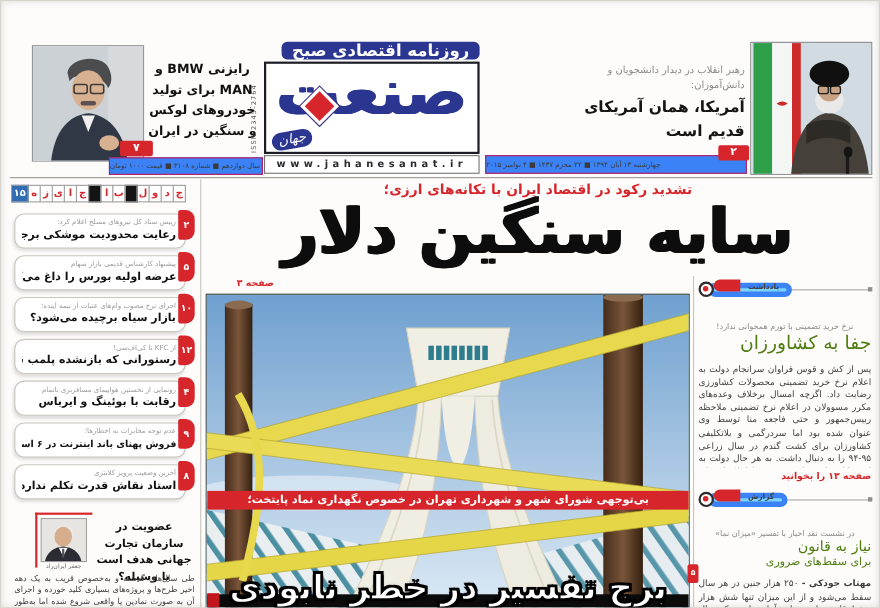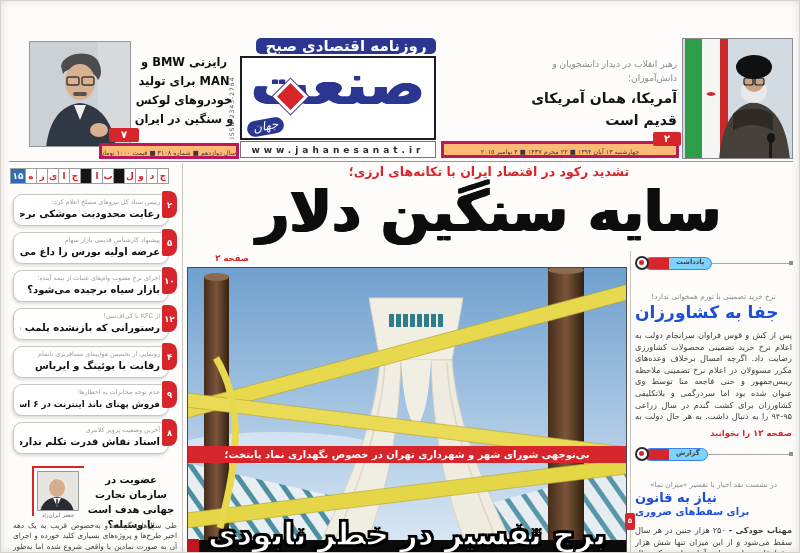--- a/index.html
+++ b/index.html
@@ -6,21 +6,21 @@
   html,body{width:800px;height:553px;overflow:hidden}
   body{font-family:"DejaVu Sans","Liberation Sans",sans-serif;background:#e9e7e2}
   .page{position:relative;width:800px;height:553px;background:#fdfcfa;direction:rtl;overflow:hidden;
         border:1px solid #d6d3cc;box-shadow:inset 0 0 8px rgba(0,0,0,.12)}
   .abs{position:absolute}
   
   .tl-photo{left:28px;top:40px;width:102px;height:106px;border:1px solid #97979a;overflow:hidden}
   .tl-head{left:130px;top:52px;width:106px;font-size:11.5px;font-weight:bold;line-height:19px;text-align:center;color:#111}
   .badge{background:#d6262c;color:#fff;font-size:10px;font-weight:bold;text-align:center;line-height:14px;border-radius:2px}
   .tl-badge{left:108px;top:127px;width:30px;height:14px}
-  .tinybox{border:3px solid #be185d;font-size:6.4px;color:#3a3a3a;text-align:center;background:#fdba74;white-space:nowrap;overflow:hidden}
+  .tinybox{border:1px solid #be185d;font-size:6.4px;color:#3a3a3a;text-align:left;background:#3b82f6;white-space:nowrap;overflow:hidden}
   .tl-issue{left:98px;top:142px;width:140px;height:16px;line-height:15px}
   .tagline{left:255px;top:37px;width:180px;height:16px;background:#2b3691;color:#fff;border-radius:5px;
            font-size:15px;font-weight:bold;text-align:center;line-height:16px}
   .logo-box{left:239px;top:55px;width:196px;height:84px;background:#fff;border:2px solid #1c1c24}
   .logo-word{position:absolute;left:0;right:0;top:-8px;text-align:center;font-size:58px;font-weight:bold;color:#2b3691;
              letter-spacing:-3px;text-shadow:1px 0 0 #2b3691,-1px 0 0 #2b3691}
   .logo-diamond{position:absolute;left:36px;top:26px;width:25px;height:25px;background:#d6262c;border:3px solid #fff;
                 transform:rotate(45deg);box-shadow:0 0 0 1px #2b3691}
   .logo-script{position:absolute;left:5px;bottom:3px;background:#2b3691;color:#fff;font-size:12px;font-style:italic;
                padding:0 6px 2px;border-radius:8px;transform:rotate(-10deg)}
@@ -58,31 +58,31 @@
   .sb-tab{position:absolute;right:0;top:0;width:15px;height:27px;background:#d6262c;border-radius:2px 8px 8px 2px;
           color:#fff;font-size:8.5px;font-weight:bold;display:flex;align-items:center;justify-content:center}
   .sb-box{position:absolute;right:8px;left:0;top:3px;height:32px;background:#fff;border:1px solid #c9c6c0;border-radius:9px;
           box-shadow:-1px 2px 3px rgba(0,0,0,.12);padding:3px 8px 12px 6px;overflow:hidden}
   .sb-kicker{font-size:6.4px;color:#9a9a9a;line-height:9px;white-space:nowrap;overflow:hidden;text-align:right}
   .sb-title{font-size:10px;font-weight:bold;color:#101010;line-height:14px;white-space:nowrap;overflow:hidden;text-align:right}
   
   .coltab{display:flex;align-items:center;direction:ltr}
   .ct-icon{width:14px;height:14px;border:2px solid #2b2b2b;border-radius:50%;background:#fff;position:relative;z-index:2;flex:0 0 auto}
   .ct-icon::after{content:"";position:absolute;left:2px;top:2px;width:5px;height:5px;border-radius:50%;background:#d6262c}
-  .ct-pill{position:relative;height:13px;border:1px solid #3b82f6;border-radius:7px;background:#7dd3fc;display:flex;align-items:flex-start;flex:0 0 auto}
+  .ct-pill{position:relative;height:13px;border:5px solid #3b82f6;border-radius:7px;background:#7dd3fc;display:flex;align-items:flex-end;flex:0 0 auto}
   .ct-red{width:24px;height:11px;background:#d6262c;flex:0 0 auto}
   .ct-red.l{border-radius:6px 0 0 6px;margin-left:0}
   .ct-red.r{border-radius:0 6px 6px 0}
   .ct-lbl{font-size:6.8px;color:#444;font-weight:bold;padding:0 7px;white-space:nowrap}
   .ct-line{height:1px;background:#a7a7a7;flex:1}
   .ct-dot{width:4px;height:4px;background:#8f8f8f;flex:0 0 auto}
   .ov{margin-left:-5px}.ov2{margin-right:-5px}
   
   .c-kicker{text-align:center;font-size:7.3px;color:#8c8c8c;white-space:nowrap;overflow:hidden}
-  .c-title{text-align:left;font-weight:bold;color:#1d4ed8}
+  .c-title{text-align:right;font-weight:normal;color:#4d7c0f}
   .c-body{font-size:8.2px;line-height:11.6px;color:#3d3d3d;text-align:justify;overflow:hidden}
   .col1-kicker{left:634px;top:291px;width:157px}
   .col1-title{left:634px;top:301px;width:157px;font-size:17px}
   .col1-body{left:634px;top:329px;width:157px;height:95px}
   .col1-ref{left:634px;top:427px;width:157px;text-align:right;font-size:8.5px;font-weight:bold;color:#d6262c}
   .tab-note{left:634px;top:255px;width:158px}
   .tab-report{left:634px;top:446px;width:158px}
   .col2-kicker{left:634px;top:479px;width:157px}
   .col2-t1{left:634px;top:489px;width:157px;font-size:13px}
   .col2-t2{left:634px;top:505px;width:157px;font-size:10px}

